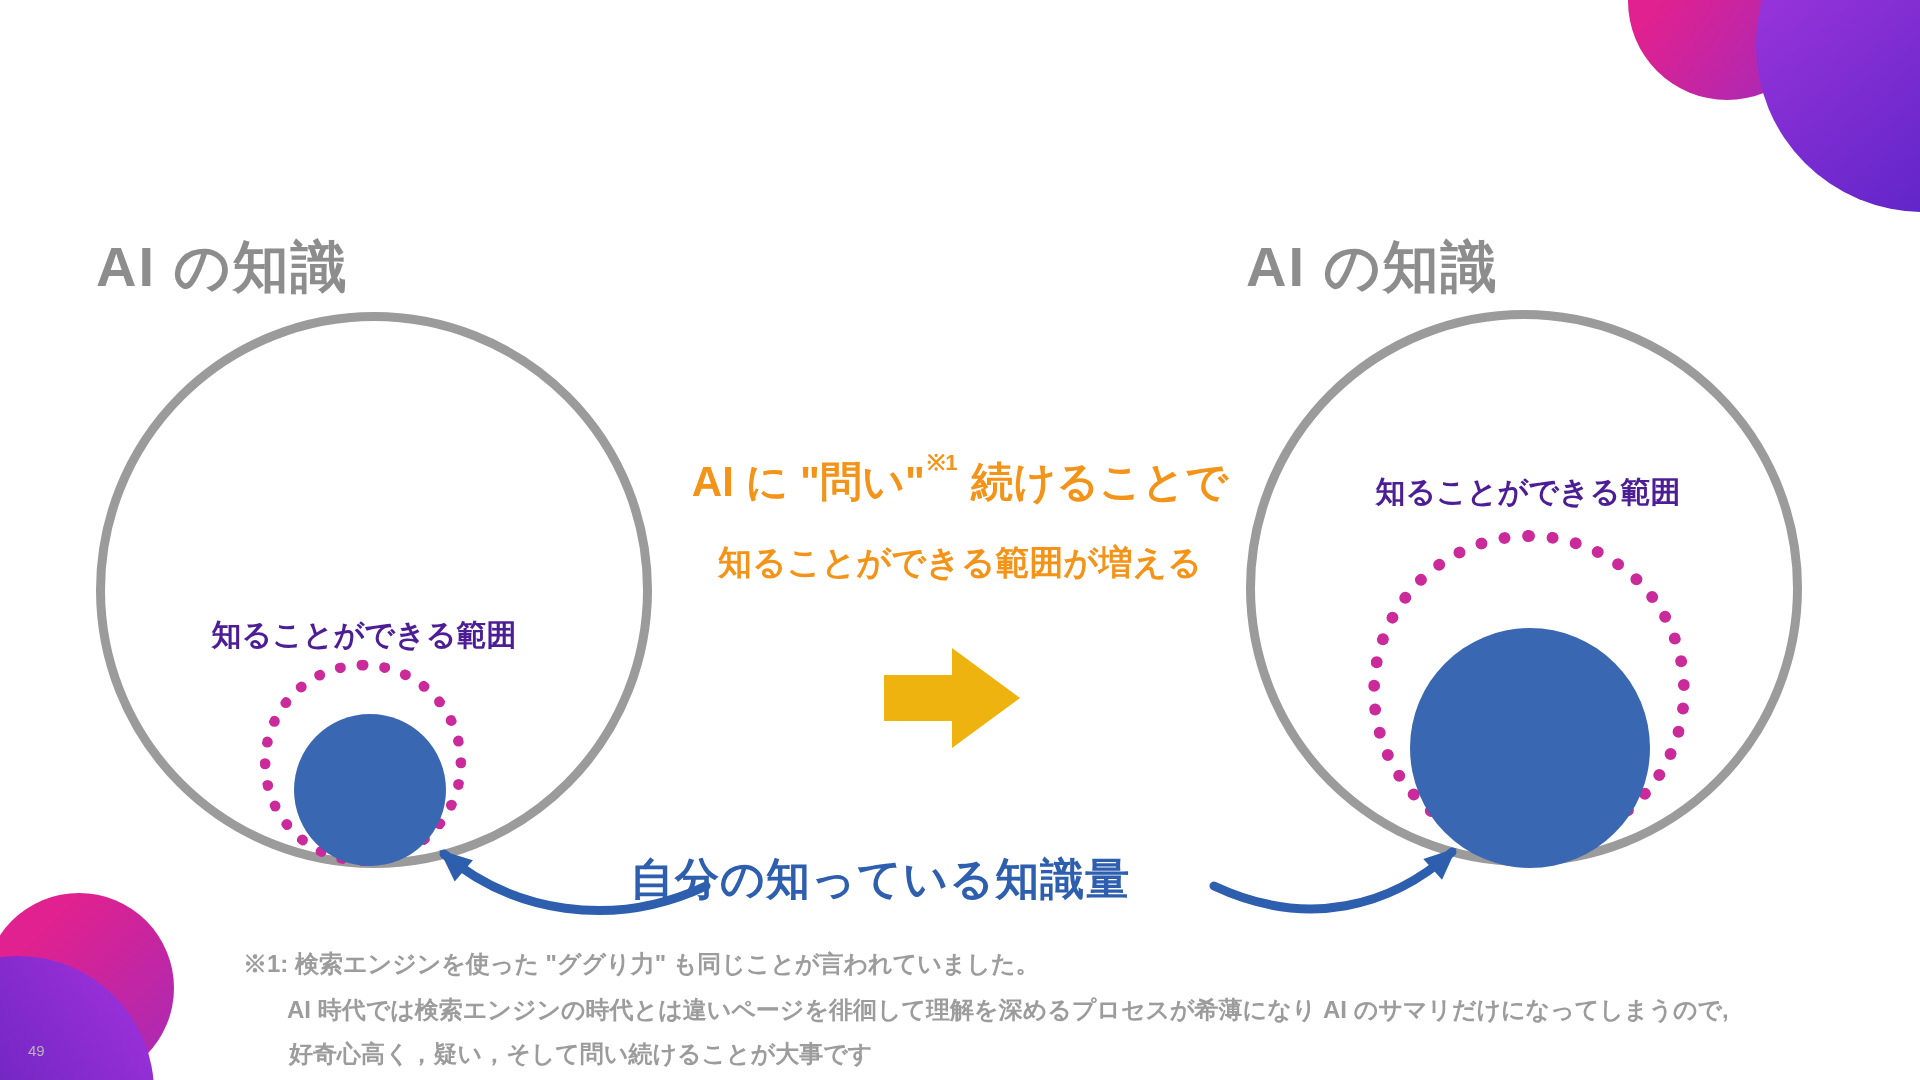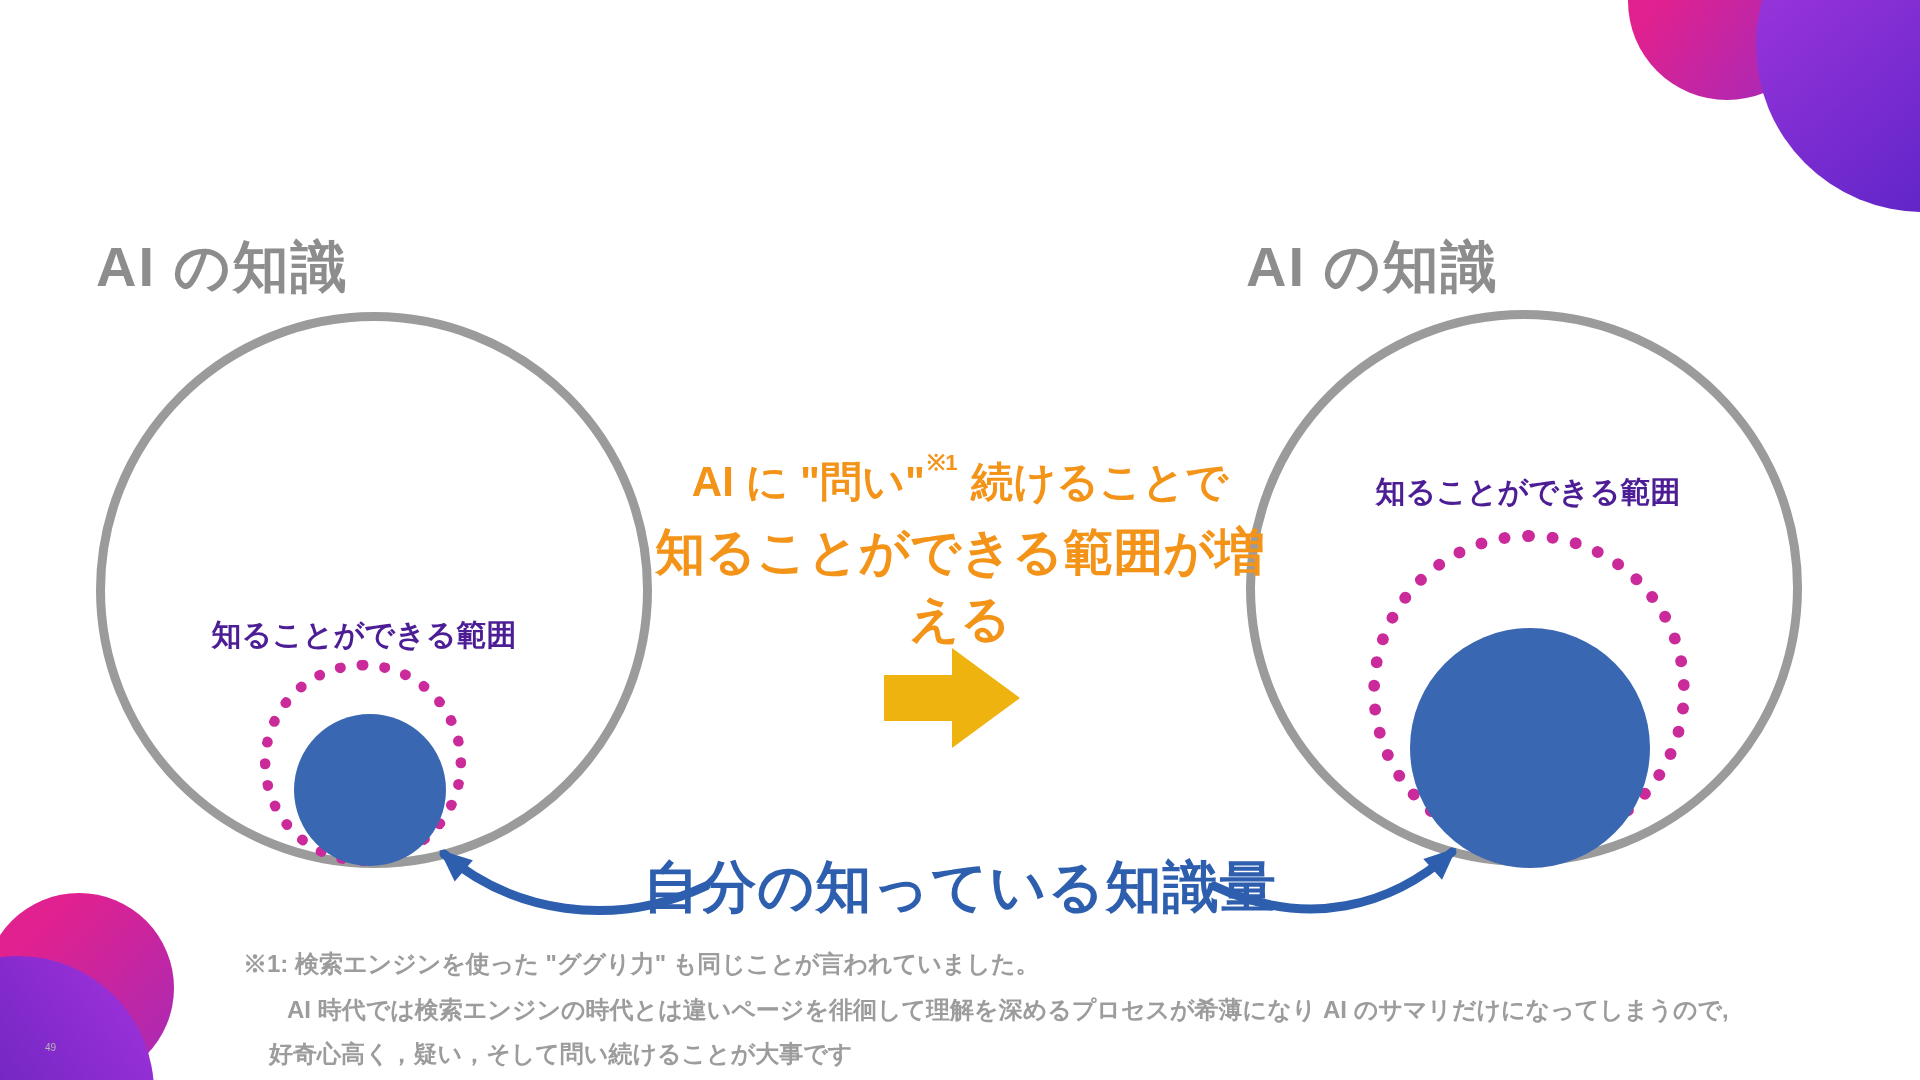--- a/index.html
+++ b/index.html
@@ -42,41 +42,41 @@
   .right-title { left:1246px; top:230px; }
 
   .range-label { position:absolute; text-align:center; font-size:30px; font-weight:bold; color:#4c1d95; }
   .left-range-label  { left:148px;  top:615px; width:432px; }
   .right-range-label { left:1308px; top:472px; width:440px; }
 
   
   .caption { position:absolute; left:640px; top:450px; width:640px; text-align:center;
     color:#f39318; font-weight:bold; }
   .caption-line1 { font-size:42px; line-height:1.2; }
-  .caption-line2 { font-size:50px; margin-top:12px; }
+  .caption-line2 { font-size:34px; margin-top:33px; }
   .fn-marker { font-size:22px; vertical-align:26px; margin-left:2px; margin-right:2px; }
 
   
   .transform-arrow { position:absolute; left:884px; top:648px; width:136px; height:100px;
     background:#efb310;
     clip-path:polygon(0 27%, 50% 27%, 50% 0, 100% 50%, 50% 100%, 50% 73%, 0 73%); }
 
   
-  .knowledge-label { position:absolute; left:630px; top:850px; width:660px; text-align:center;
-    font-size:56px; font-weight:bold; color:#2e5fae; letter-spacing:1px; }
+  .knowledge-label { position:absolute; left:630px; top:850px; width:660px; 
+    font-size:44px; font-weight:bold; color:#2e5fae; letter-spacing:1px; }
 
   .arrows-svg { position:absolute; left:0; top:0; pointer-events:none; }
 
   
   .footnotes { position:absolute; left:243px; top:948px; color:#9c9c9c; font-weight:bold; }
   .fn-line1 { font-size:24px; }
   .fn-line2 { font-size:24px; margin:14px 0 0 44px; }
-  .fn-line3 { font-size:24px; margin:12px 0 0 26px; }
+  .fn-line3 { font-size:24px; margin:12px 0 0 46px; }
 
-  .page-number { position:absolute; left:45px; top:1042px; font-size:10px; color:#b5b5b5; }
+  .page-number { position:absolute; left:28px; top:1042px; font-size:15px; color:#b5b5b5; }
 </style>
 </head>
 <body>
 
 <div class="slide">
 
   <div class="deco deco-tr-magenta"></div>
   <div class="deco deco-tr-purple"></div>
   <div class="deco deco-bl-magenta"></div>
   <div class="deco deco-bl-purple"></div>

